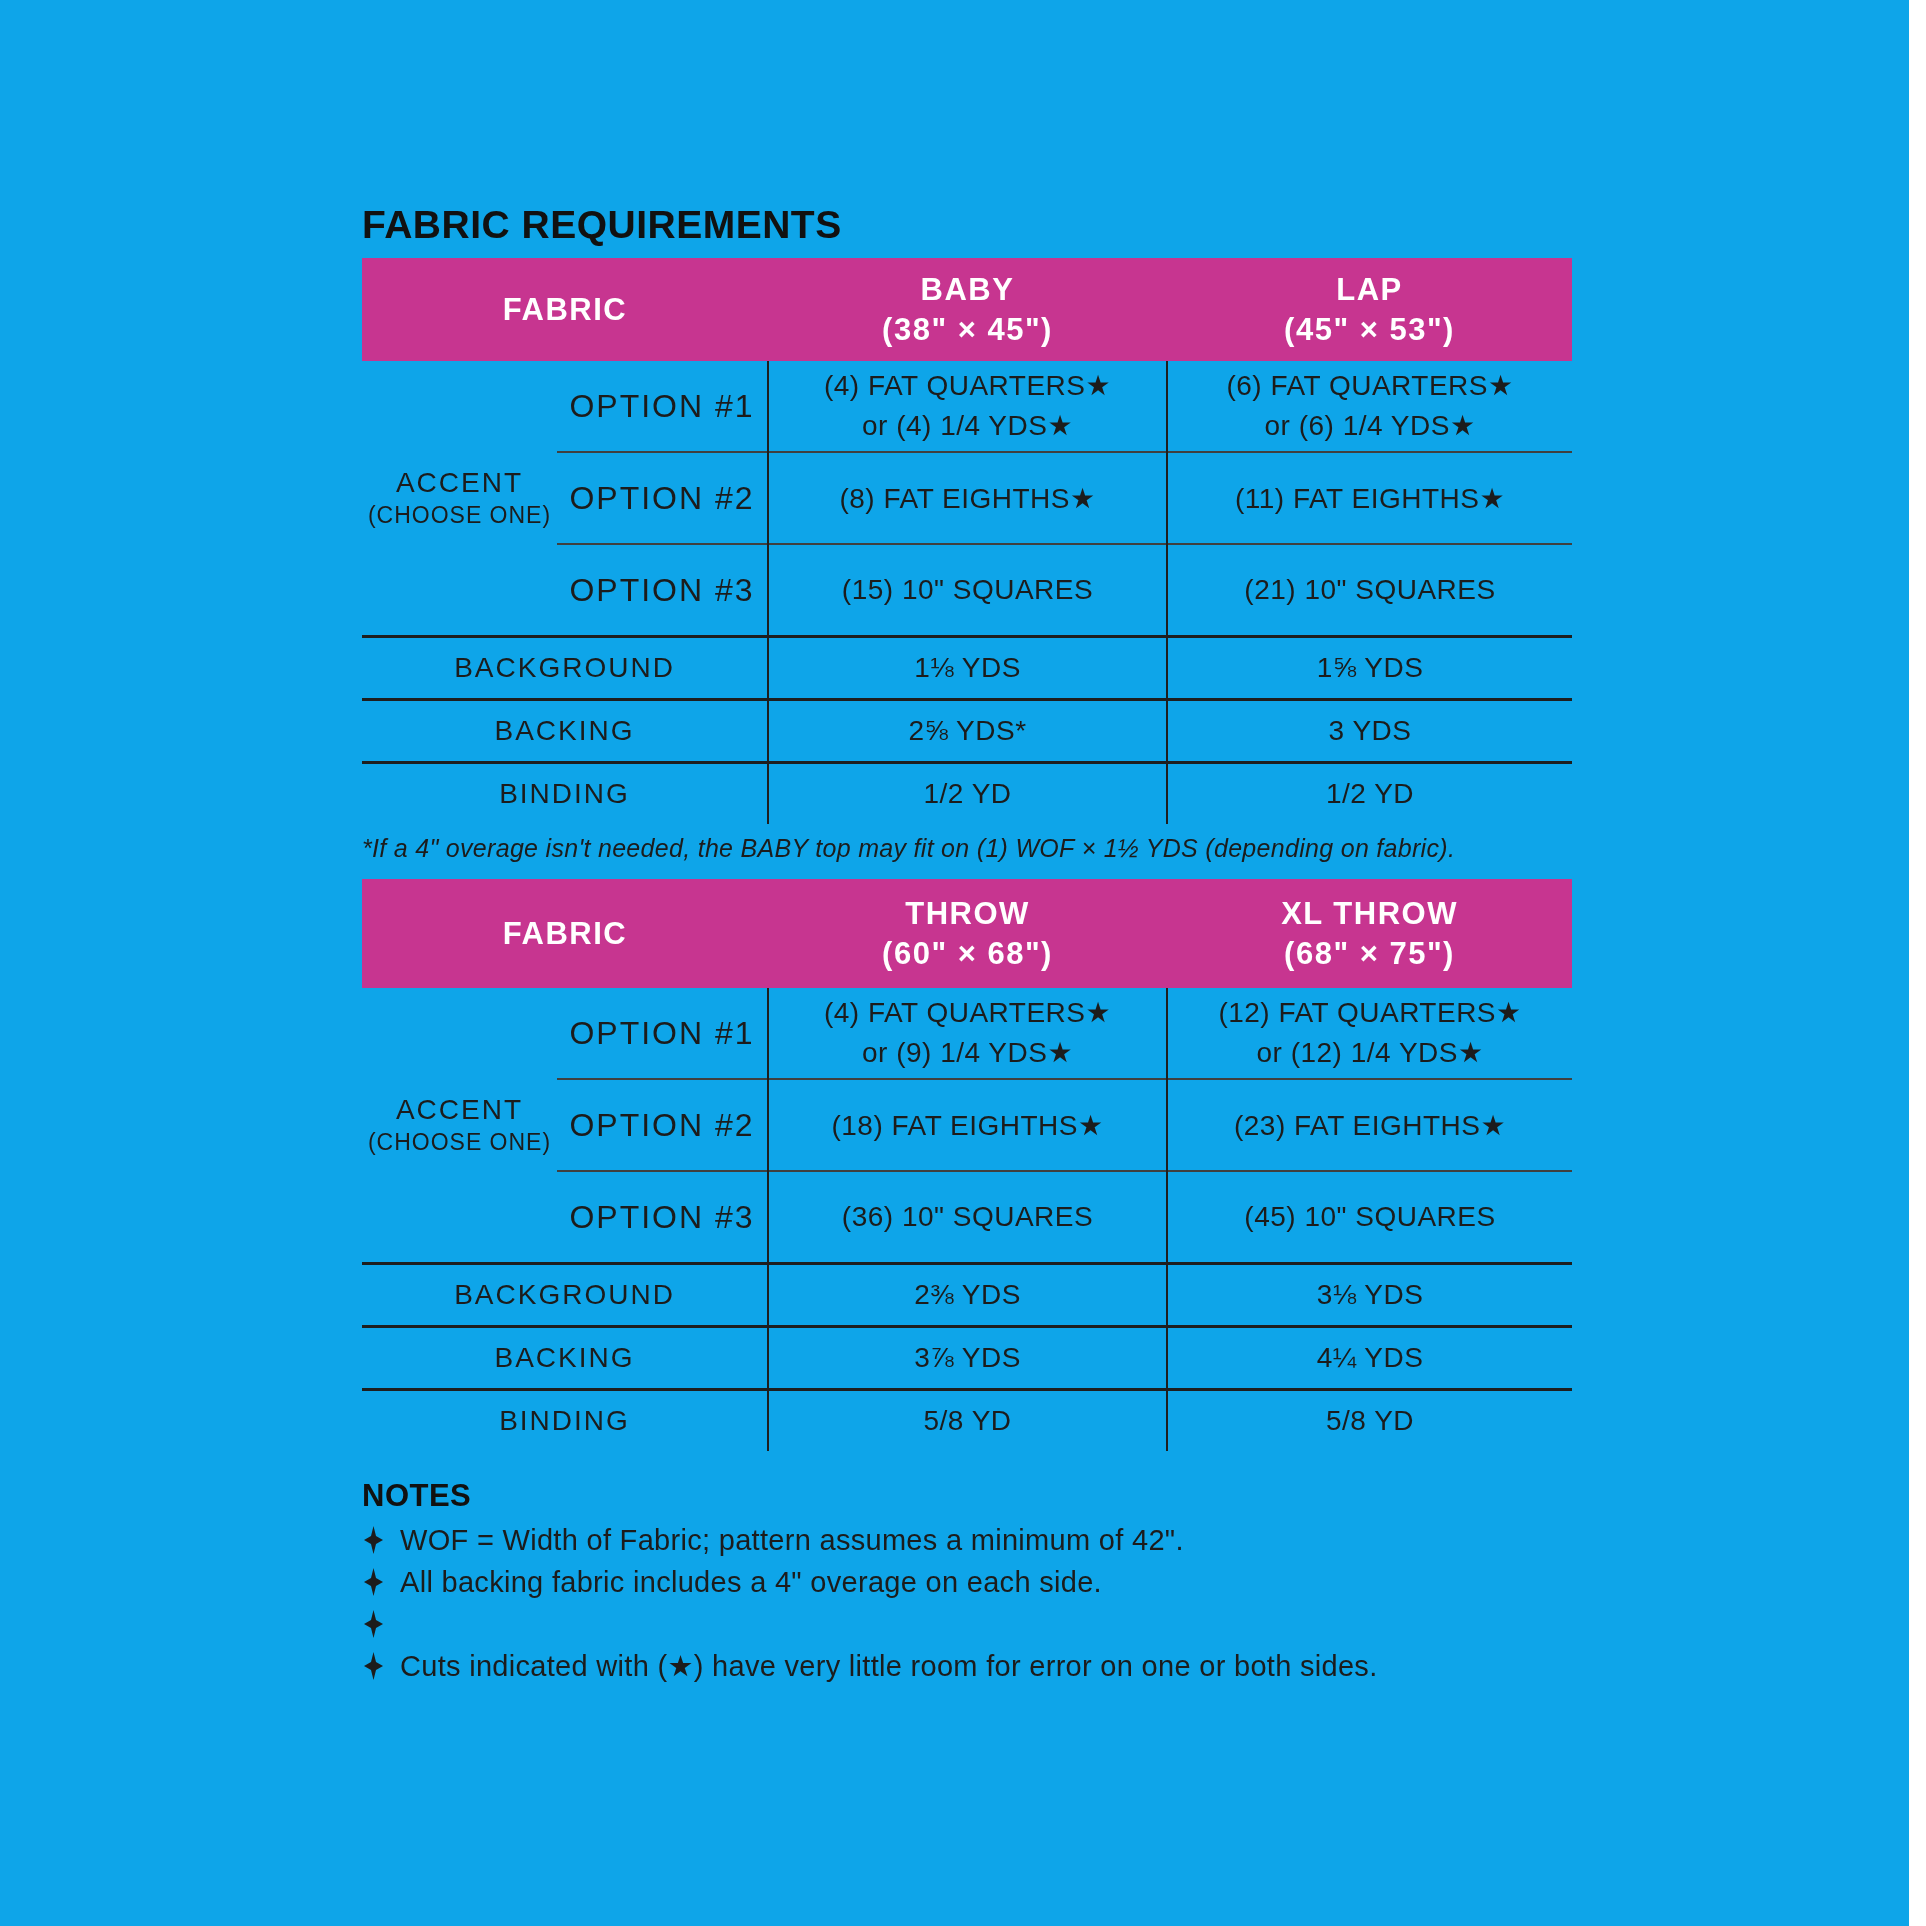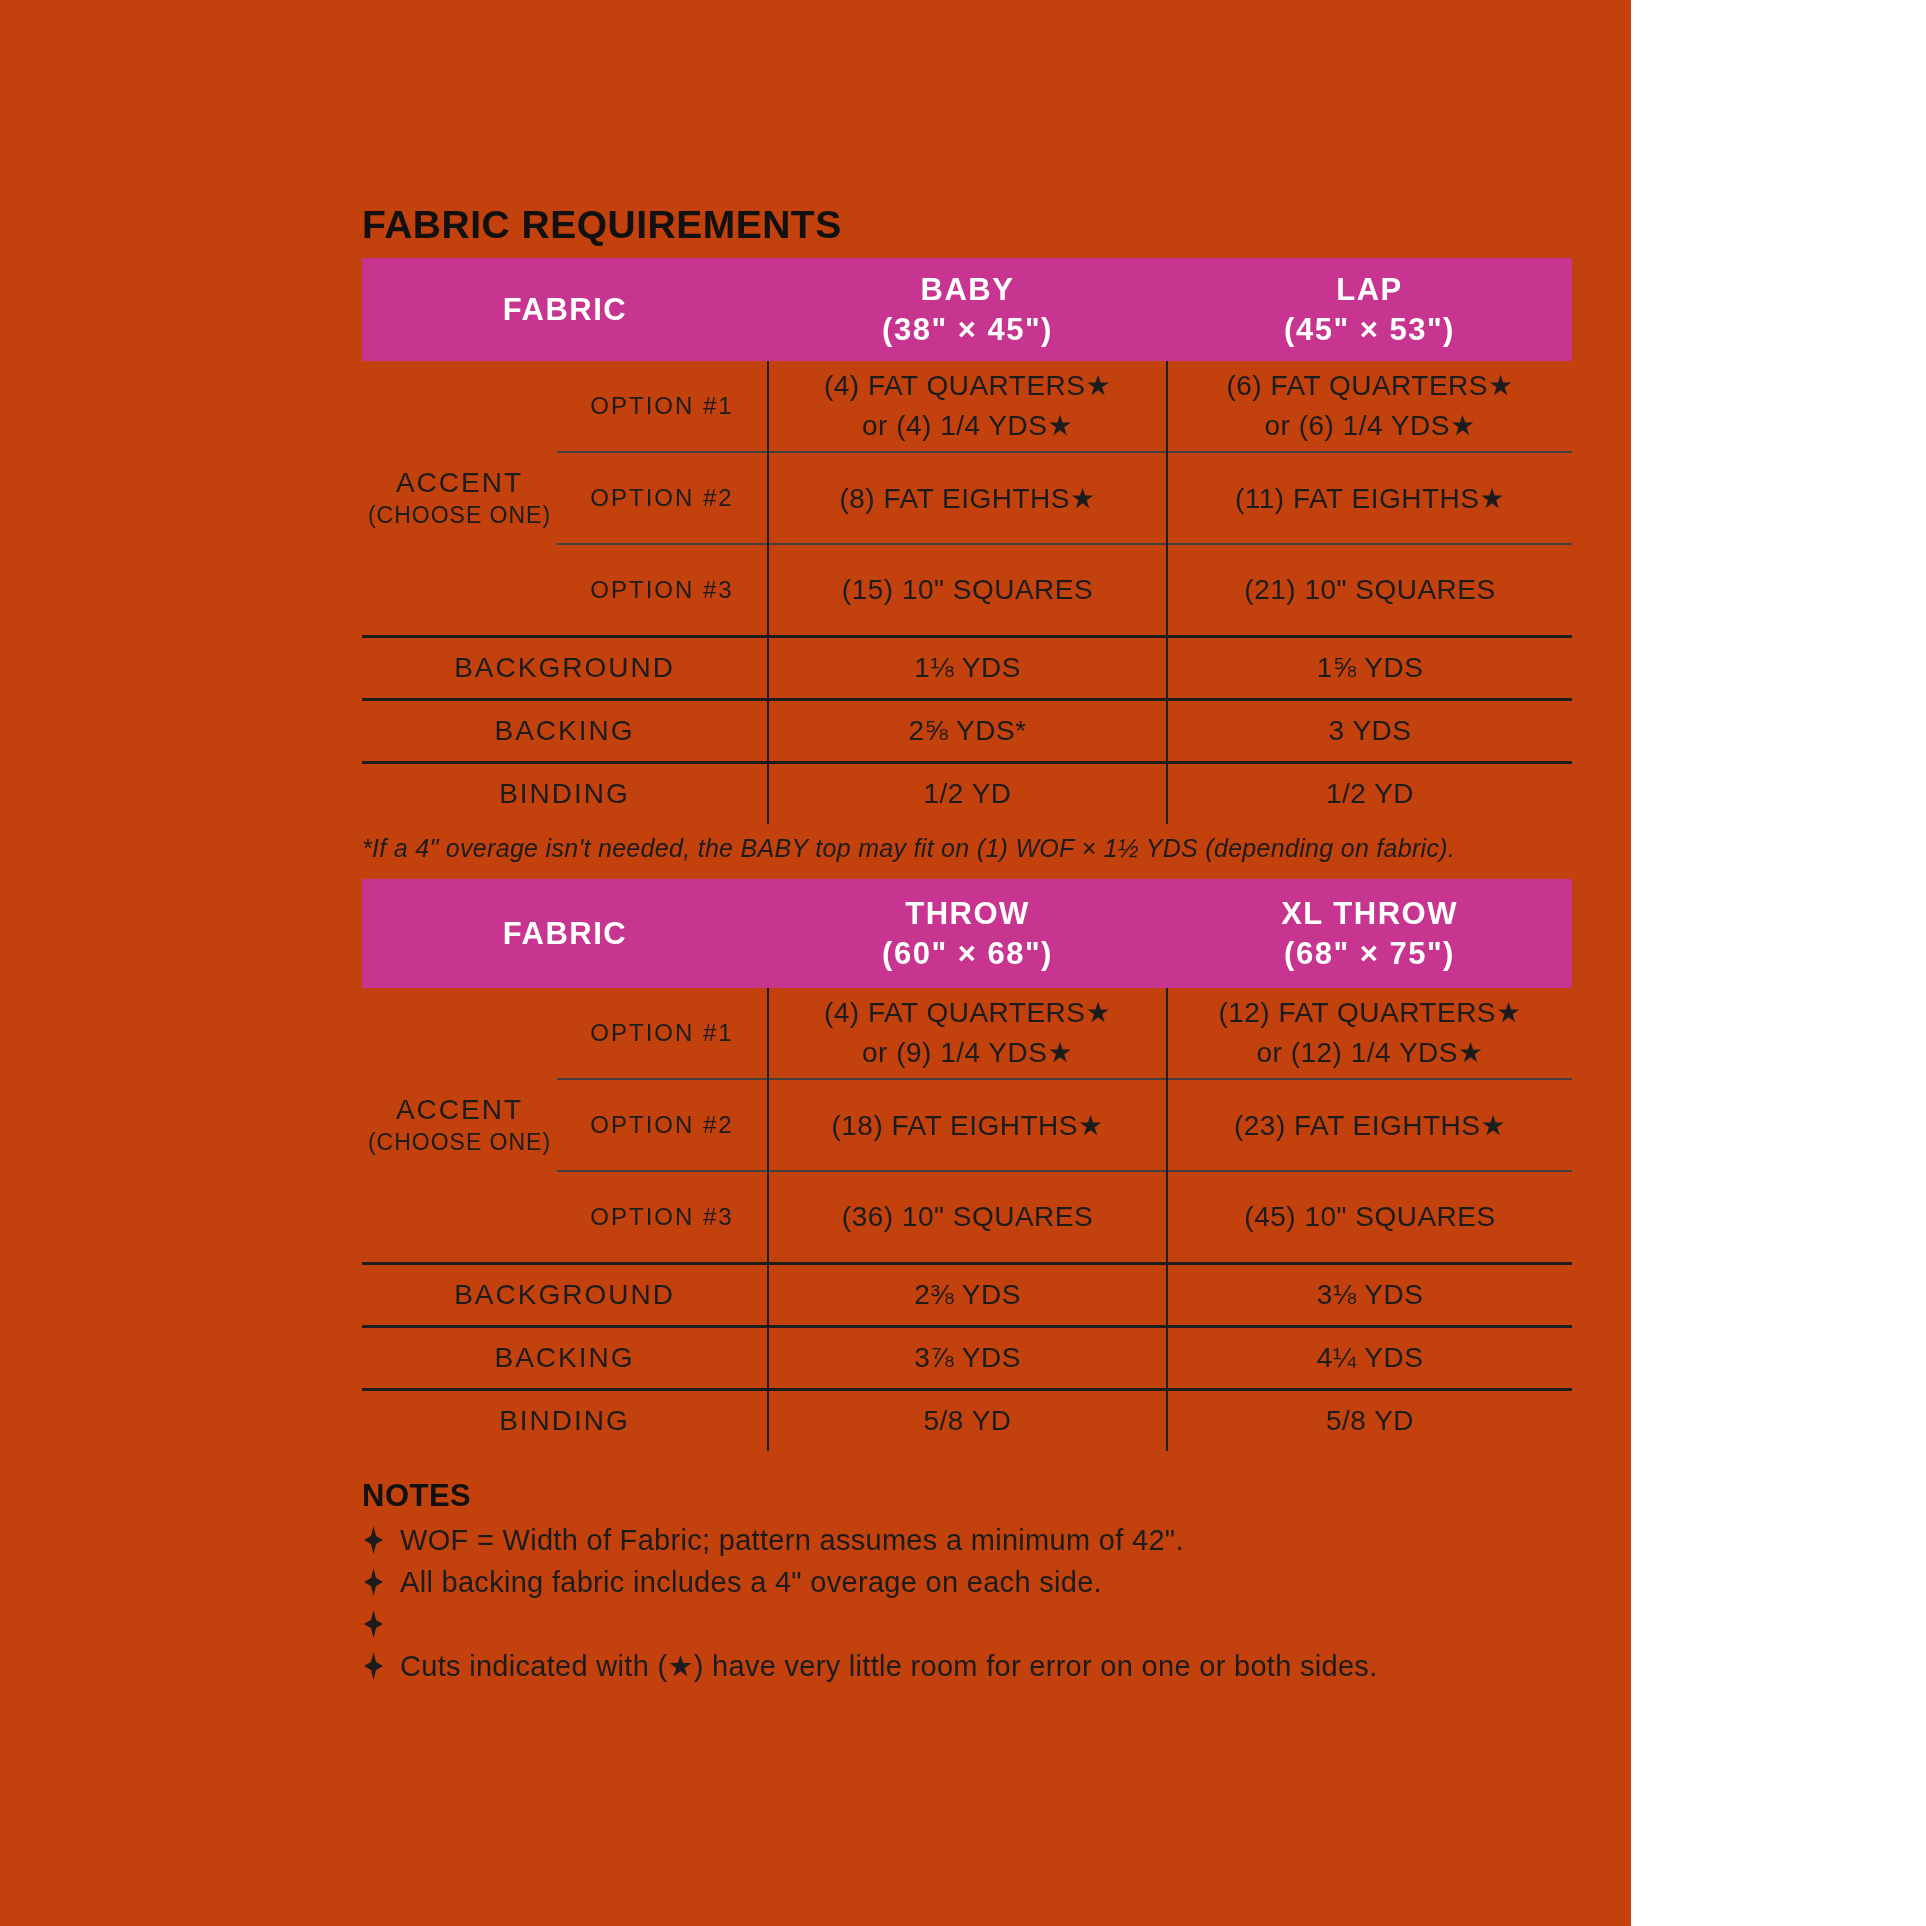--- a/index.html
+++ b/index.html
@@ -2,23 +2,23 @@
 <html><head>
 <meta charset="utf-8">
 <style>
   html, body { margin: 0; padding: 0; }
   body {
     font-family: "Liberation Sans", "DejaVu Sans", sans-serif;
     background: #ffffff;
   }
   .page {
     position: relative;
-    width: 1631px;
+    width: 1909px;
     height: 1927px;
-    background: #c2410c;
+    background: #0ea5e9;
     overflow: hidden;
   }
   .content {
     position: absolute;
     left: 362px;
     top: 204px;
     width: 1210px;
   }
   .doc-title {
     font-size: 39px;
@@ -69,21 +69,21 @@
     font-size: 28px;
     letter-spacing: 2px;
     line-height: 34px;
   }
   td.accent-cell .acc2 {
     display: block;
     font-size: 23px;
     letter-spacing: 1px;
     line-height: 30px;
   }
-  td.opt-label { font-size: 24px; letter-spacing: 2px; }
+  td.opt-label { font-size: 32px; letter-spacing: 2px; }
   td.row-label { font-size: 28px; letter-spacing: 2px; }
   td.val { font-size: 28px; letter-spacing: 0.5px; }
 
   .footnote {
     margin-top: 8px;
     font-size: 25px;
     font-style: italic;
     line-height: 32px;
     letter-spacing: 0.3px;
     color: #1c1c1c;

